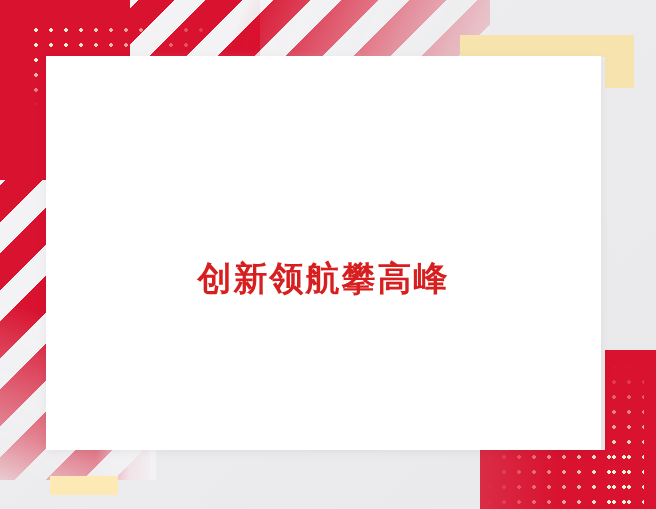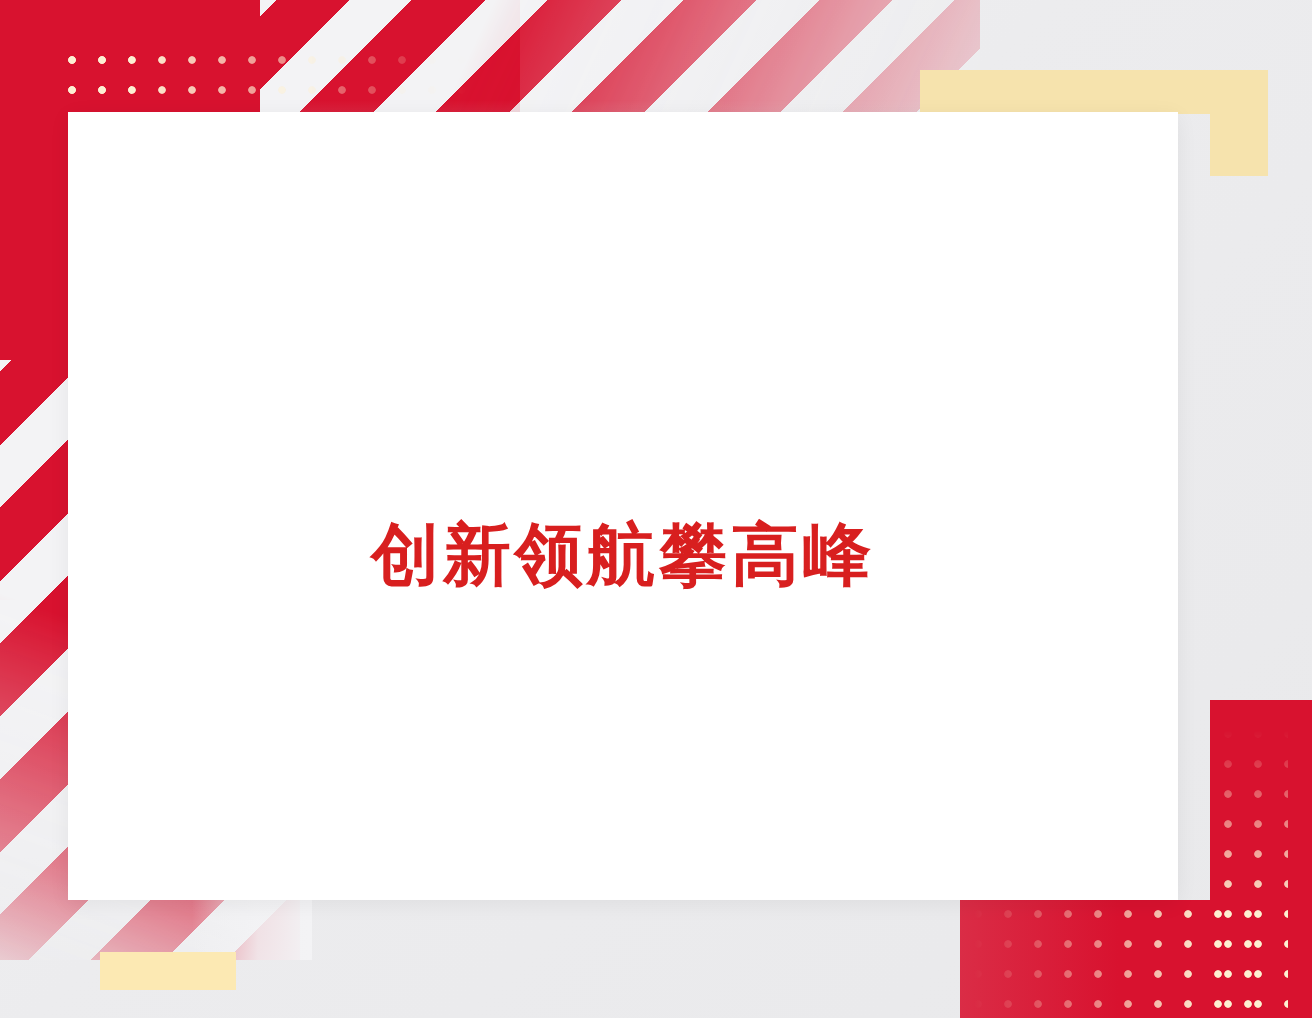--- a/index.html
+++ b/index.html
@@ -136,21 +136,21 @@
   .dots-br-v {
     left: 612px; top: 365px;
     width: 32px; height: 142px;
     -webkit-mask-image: linear-gradient(to top, #000 0%, #000 35%, rgba(0,0,0,0.35) 78%, rgba(0,0,0,0) 100%);
     mask-image: linear-gradient(to top, #000 0%, #000 35%, rgba(0,0,0,0.35) 78%, rgba(0,0,0,0) 100%);
   }
 
   
   .card {
     position: absolute;
-    left: 34px; top: 56px;
+    left: 46px; top: 56px;
     width: 555px; height: 394px;
     background: #ffffff;
     box-shadow: 0 2px 10px rgba(0,0,0,0.06);
     display: flex;
     flex-direction: column;
     align-items: center;
     justify-content: center;
   }
   .title-block {
     text-align: center;

